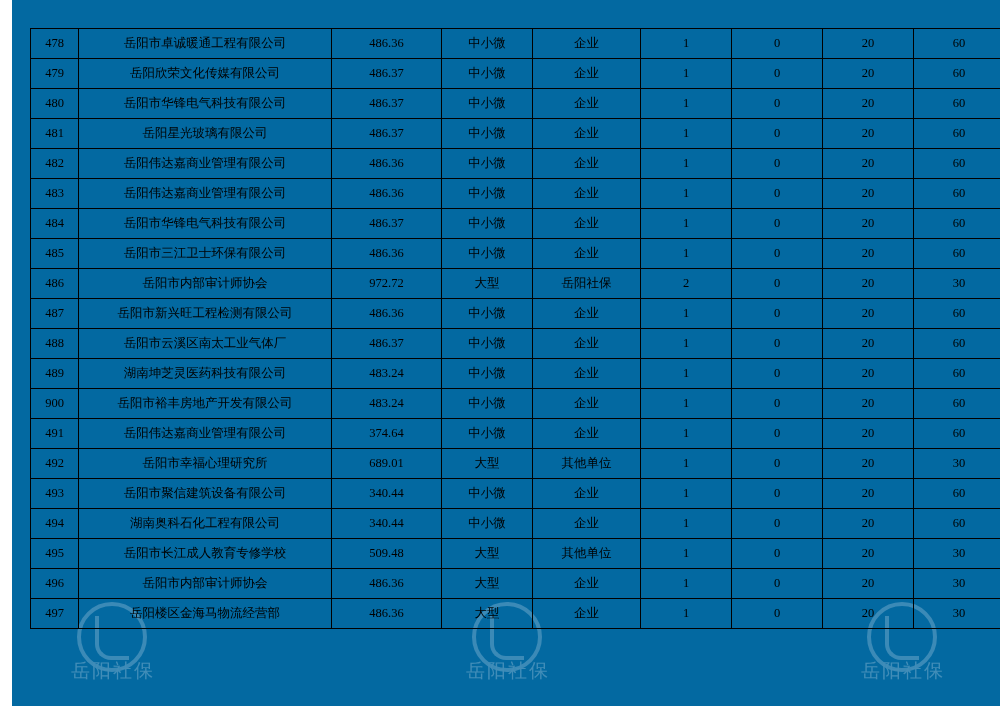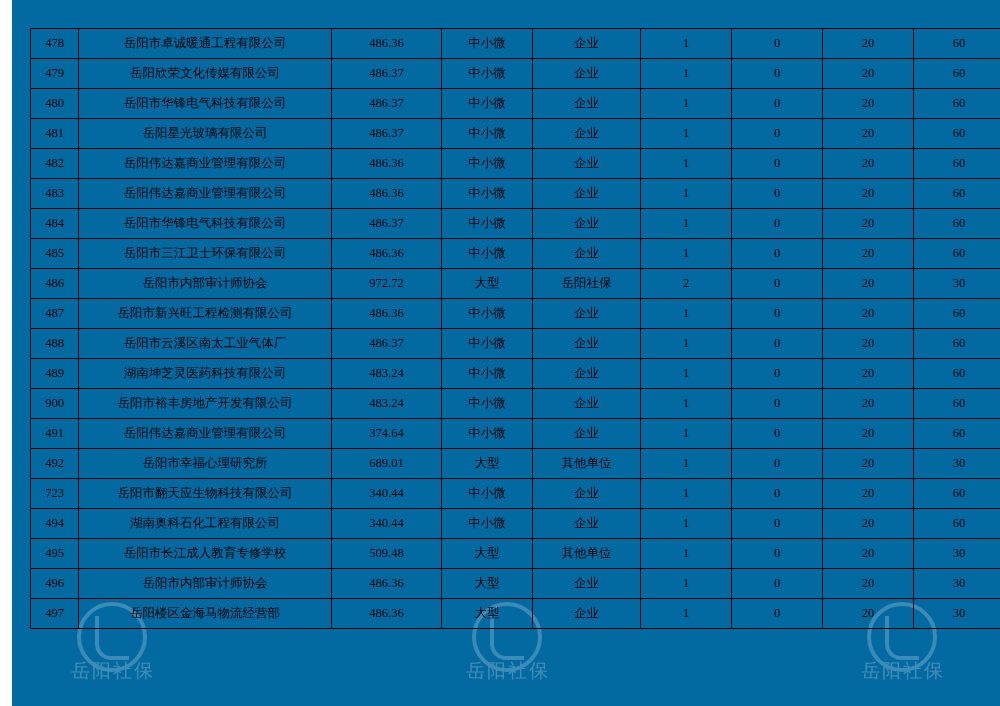--- a/index.html
+++ b/index.html
@@ -315,22 +315,22 @@
         <td class="c-scale">大型</td>
         <td class="c-type">其他单位</td>
         <td class="c-n1">1</td>
         <td class="c-n2">0</td>
         <td class="c-n3">20</td>
         <td class="c-n4">30</td>
         <td class="c-total">206.70</td>
       </tr>
 
       <tr>
-        <td class="c-idx">723</td>
-        <td class="c-name">岳阳市翻天应生物科技有限公司</td>
+        <td class="c-idx">493</td>
+        <td class="c-name">岳阳市聚信建筑设备有限公司</td>
         <td class="c-amount">340.44</td>
         <td class="c-scale">中小微</td>
         <td class="c-type">企业</td>
         <td class="c-n1">1</td>
         <td class="c-n2">0</td>
         <td class="c-n3">20</td>
         <td class="c-n4">60</td>
         <td class="c-total">204.26</td>
       </tr>
 

